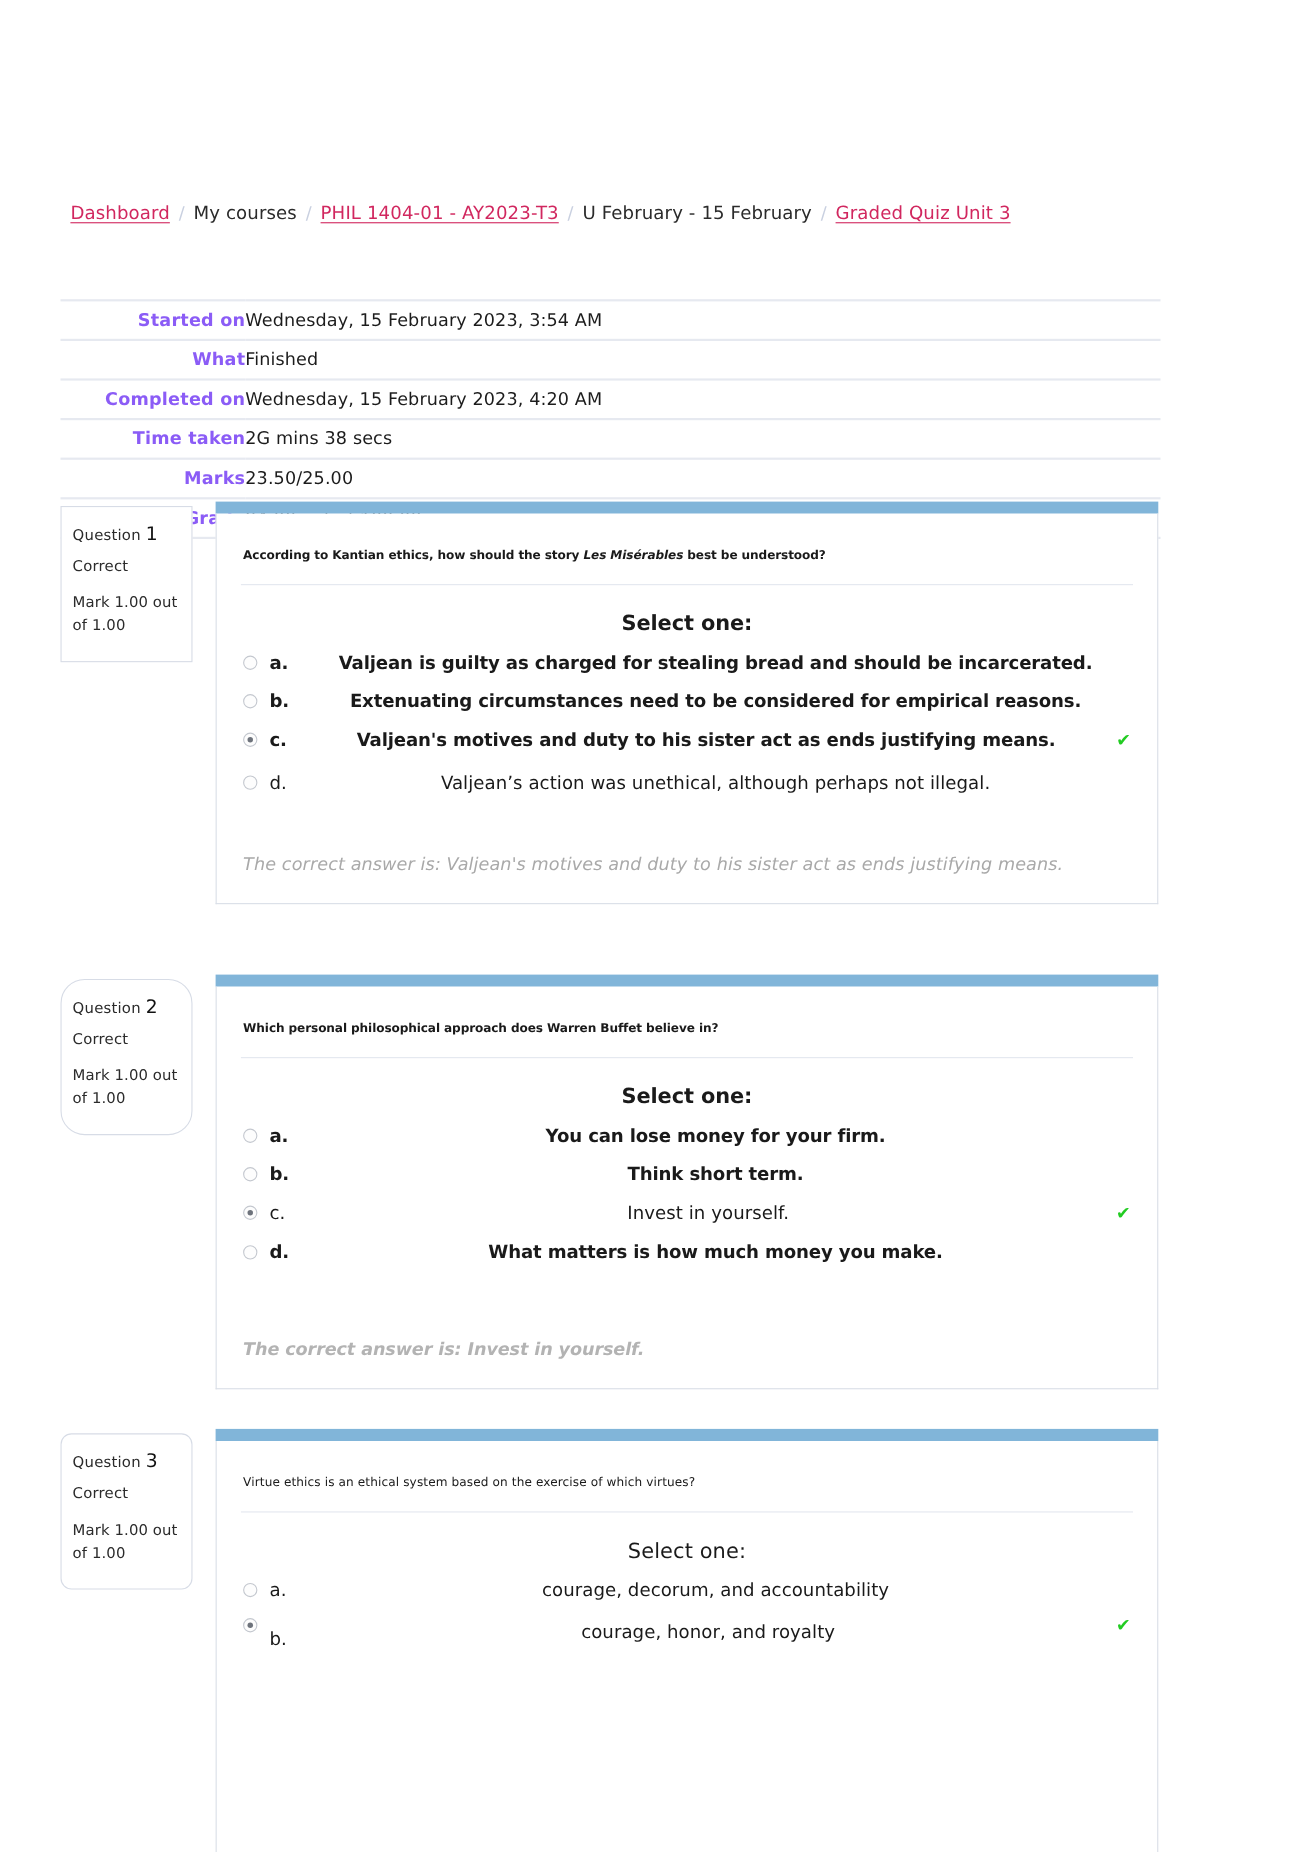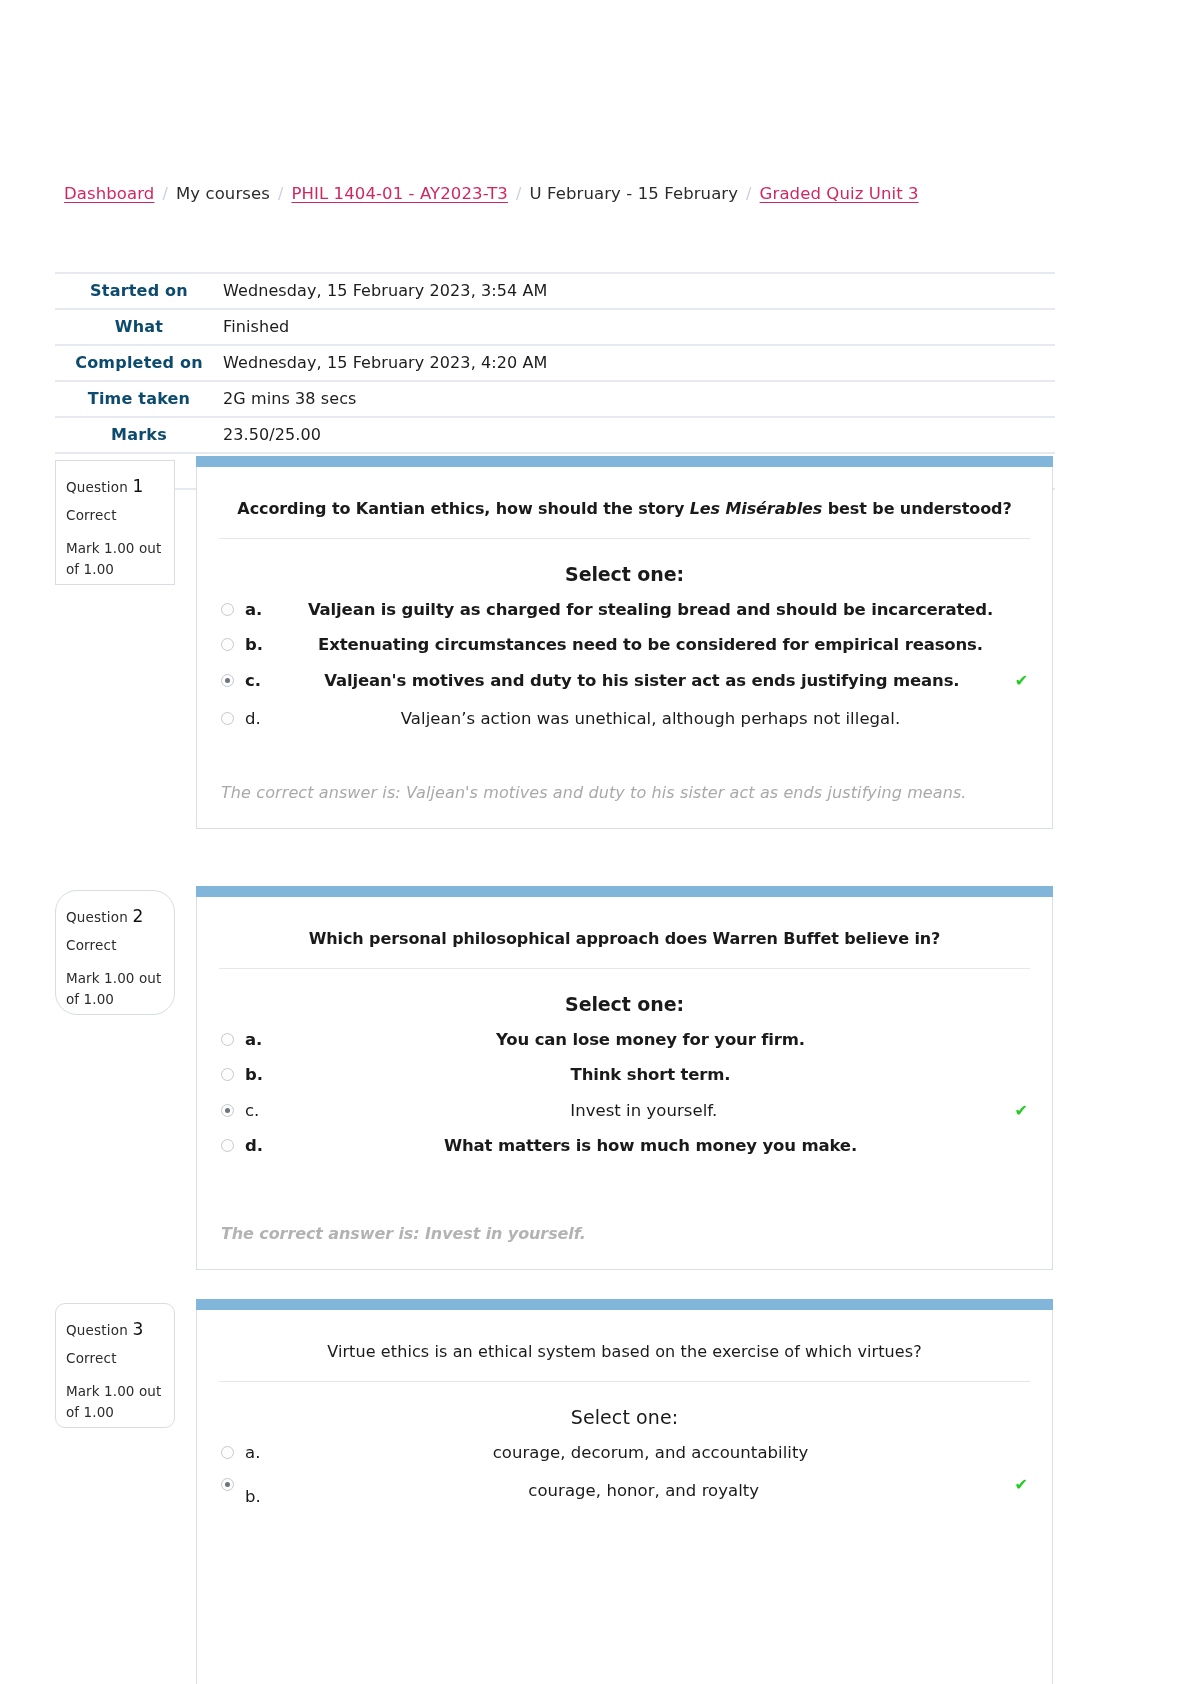--- a/index.html
+++ b/index.html
@@ -60,37 +60,37 @@
   .summary tr { border-top: 2px solid #e6e9f0; }
   .summary tr:last-child { border-bottom: 2px solid #e6e9f0; }
   .summary td {
     padding: 5px 0 5px 0;
     font-size: 16px;
     vertical-align: top;
     line-height: 1.5;
   }
   .sum-label {
     width: 168px;
-    text-align: center;
+    text-align: right;
     font-weight: 700;
-    color: #0c4a6e;
+    color: #8b5cf6;
     padding-right: 14px;
     letter-spacing: 0.2px;
   }
   .sum-value {
     color: #1c1c1c;
     letter-spacing: 0.1px;
   }
   .qinfo {
     position: absolute;
     left: 55px;
     width: 120px;
     border: 1px solid #d7dce6;
     background: #fff;
-    padding: 12px 10px 4px 10px;
+    padding: 12px 10px 21px 10px;
     font-size: 13.5px;
     color: #2b2b2b;
     line-height: 1.55;
   }
   .qinfo .qnum { letter-spacing: 0.2px; }
   .qinfo .qnum b {
     font-size: 17px;
     font-weight: 400;
     color: #111;
   }
@@ -107,27 +107,26 @@
   }
   .qcard-bar {
     height: 11px;
     background: #81b5d9;
     width: 857px;
     position: absolute;
     left: 196px;
   }
   .qtext {
     padding: 30px 26px 18px 24px;
-    font-size: 16px;
+    font-size: 11px;
     line-height: 1.45;
     border-bottom: 1px solid #e3e7ef;
     margin: 0 22px;
     padding-left: 2px;
     padding-right: 2px;
-    text-align: center;
   }
   .qtext.bold { font-weight: 700; letter-spacing: -0.1px; }
   .qtext.light { font-weight: 400; letter-spacing: 0.1px; }
   .qtext em { font-style: italic; }
 
   .answers { padding: 24px 24px 10px 24px; }
   .selectone {
     font-size: 19px;
     font-weight: 700;
     margin-bottom: 14px;

